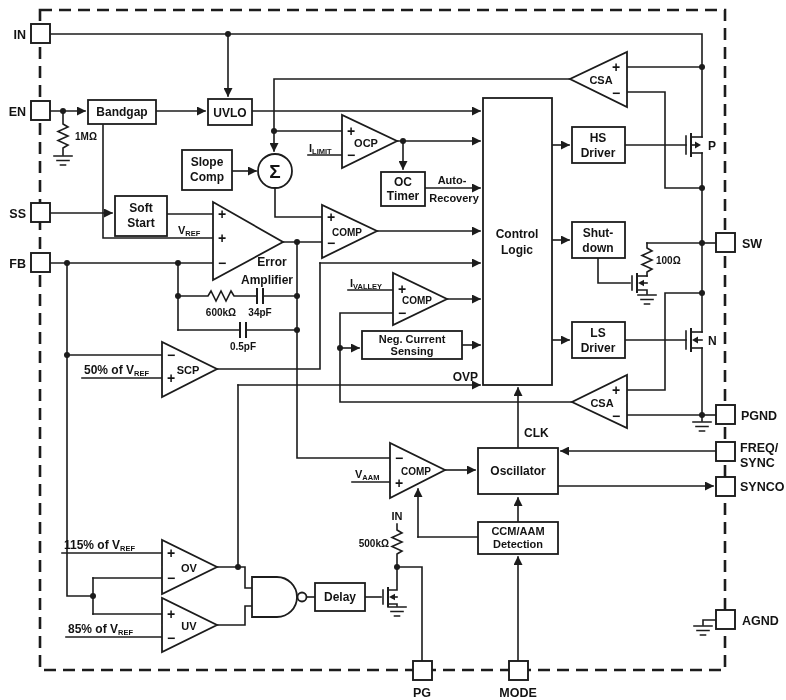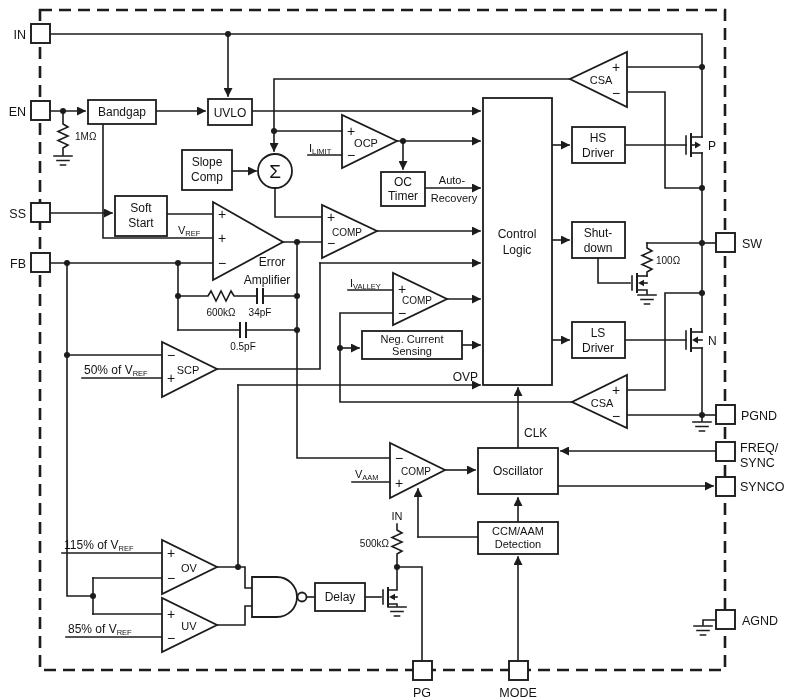--- a/index.html
+++ b/index.html
@@ -1,16 +1,16 @@
 <!DOCTYPE html>
 <html><head>
 <meta charset="utf-8">
 <style>
   html,body{margin:0;padding:0;background:#fff;}
-  .stage{width:786px;height:700px;background:#fff;overflow:hidden;}
+  .stage{width:786px;height:700px;background:#fff;overflow:hidden;font-weight:bold;}
   svg{display:block;}
   .wire{fill:none;stroke:#1c1c1c;stroke-width:1.6;stroke-linecap:square;}
   .thick{stroke-width:2;}
   .box{fill:#ffffff;stroke:#1c1c1c;stroke-width:1.8;}
   .tri{fill:#ffffff;stroke:#1c1c1c;stroke-width:1.8;stroke-linejoin:miter;}
   .pin{fill:#ffffff;stroke:#1c1c1c;stroke-width:1.9;}
   .dot{fill:#1c1c1c;stroke:none;}
   .arr{fill:#1c1c1c;stroke:none;}
   .border{fill:none;stroke:#1c1c1c;stroke-width:2.6;stroke-dasharray:12 7;}
   text{font-family:"Liberation Sans","DejaVu Sans",sans-serif;fill:#131313;}

